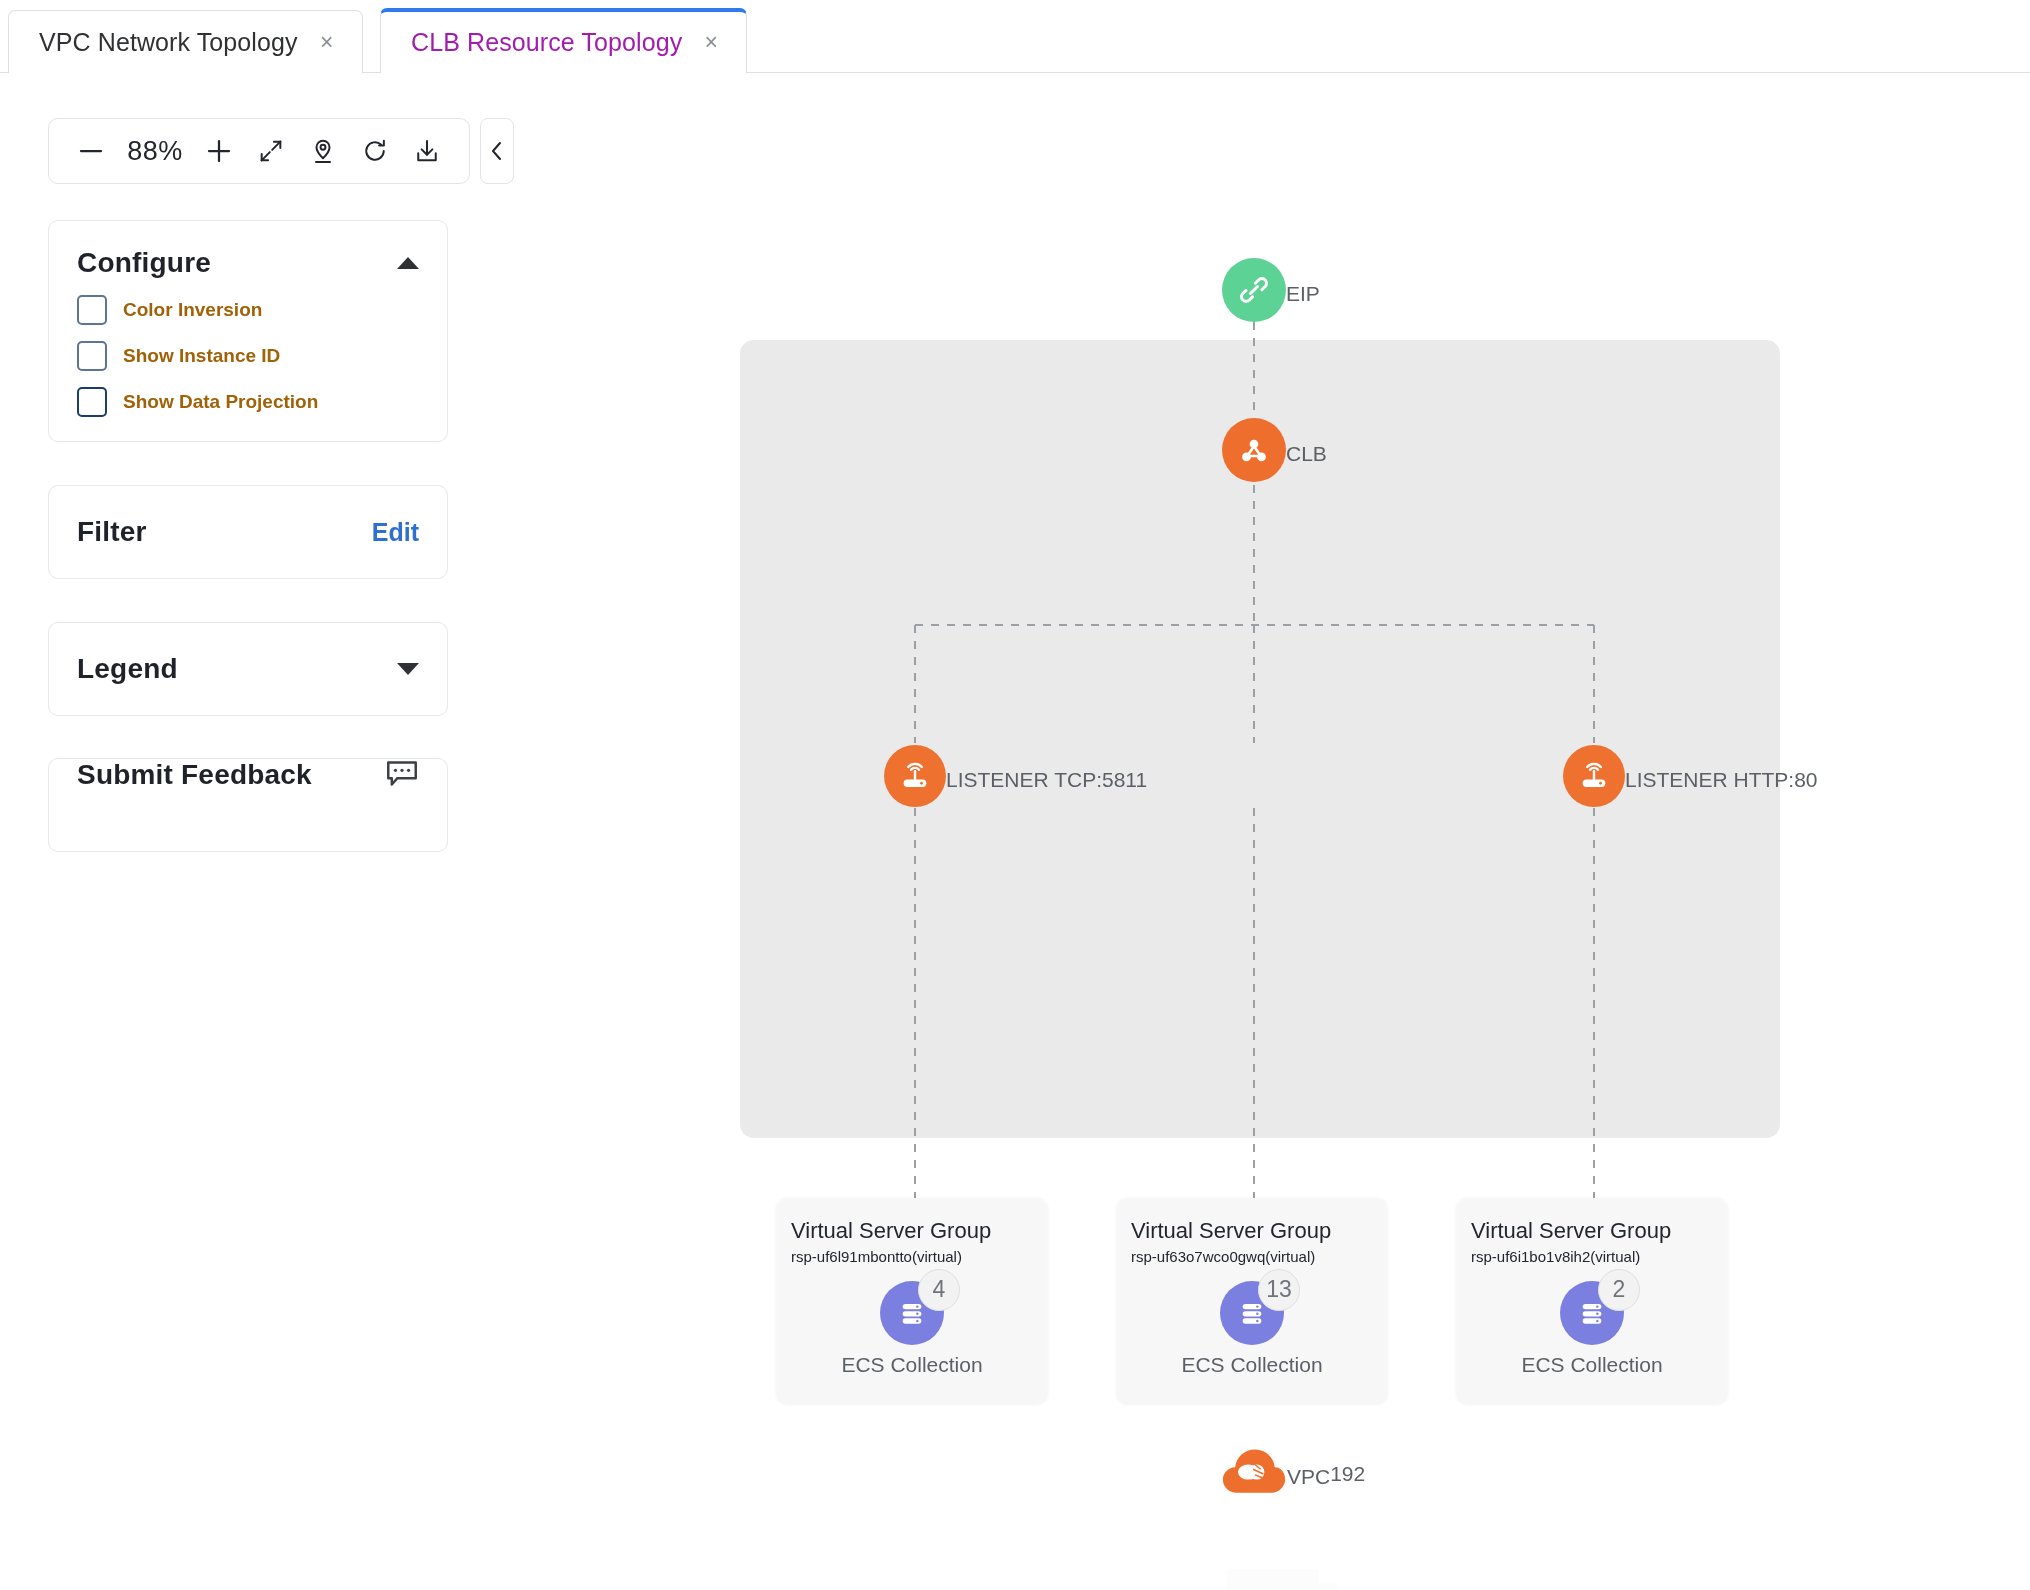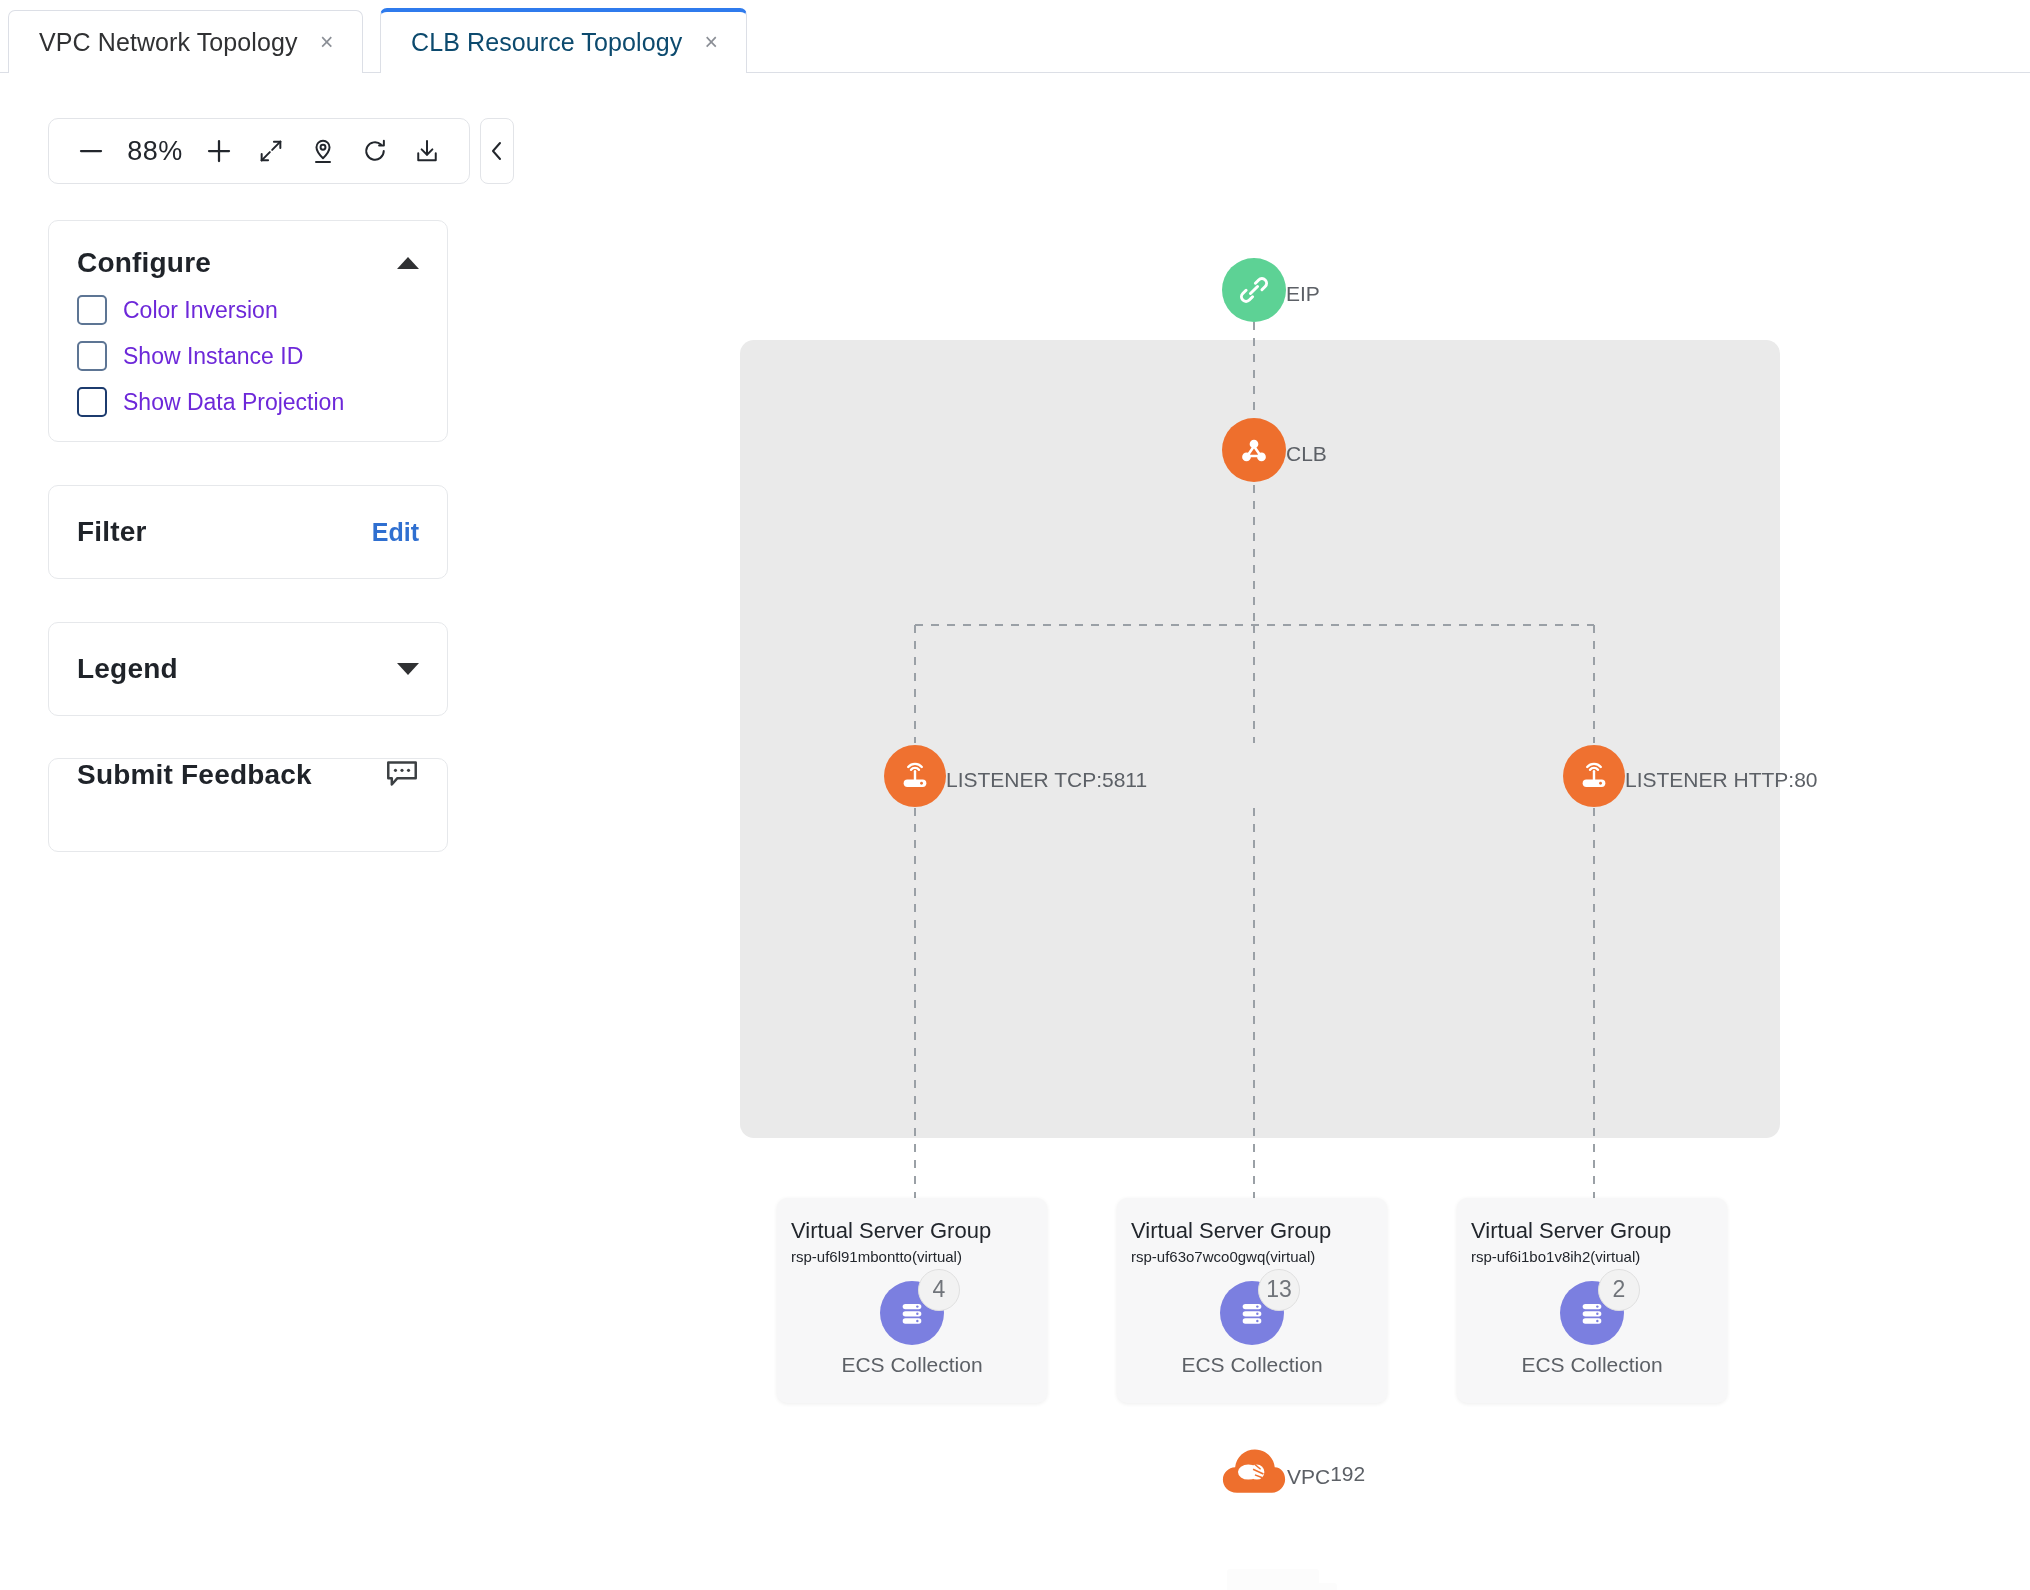--- a/index.html
+++ b/index.html
@@ -30,21 +30,21 @@
     font-size: 23px; color: #8b8f96; line-height: 1;
     width: 22px; text-align: center; cursor: pointer;
   }
   .tab.inactive { left: 8px; background: #fff; border-color: #dcdfe6; }
   .tab.active {
     left: 380px; top: 8px; height: 65px;
     border-top: 4px solid #2f7bed;
     border-left: 1px solid #dcdfe6; border-right: 1px solid #dcdfe6;
     z-index: 3;
   }
-  .tab.active .tab-label { color: #0c4a6e; }
+  .tab.active .tab-label { color: #a21caf; }
 
   
   .toolbar-row { position: absolute; top: 118px; left: 48px; display: flex; align-items: center; gap: 10px; }
   .toolbar {
     display: flex; align-items: center; gap: 0px;
     height: 66px; padding: 0 16px;
     background: #fff; border: 1px solid #e2e4e8; border-radius: 10px;
   }
   .tb-btn {
     width: 52px; height: 52px; display: flex; align-items: center; justify-content: center;
@@ -67,21 +67,21 @@
   .caret { width: 0; height: 0; cursor: pointer; }
   .caret.up { border-left: 11px solid transparent; border-right: 11px solid transparent; border-bottom: 12px solid #303133; }
   .caret.down { border-left: 11px solid transparent; border-right: 11px solid transparent; border-top: 12px solid #303133; }
 
   .check-row { display: flex; align-items: center; gap: 16px; margin-top: 16px; cursor: pointer; }
   .checkbox {
     width: 30px; height: 30px; border: 2px solid #5d7594;
     border-radius: 5px; background: #fff; flex: none;
   }
   .checkbox.dark { border-color: #1c3b6e; }
-  .check-label { font-size: 23px; color: #6d28d9; }
+  .check-label { font-size: 19px; color: #a16207; font-weight: bold; }
 
   #panel-filter { top: 485px; height: 94px; padding: 0 28px; display: flex; align-items: center; justify-content: space-between; }
   .link-edit { font-size: 25px; color: #2f6fd0; font-weight: bold; cursor: pointer; }
 
   #panel-legend { top: 622px; height: 94px; padding: 9px 28px; display: flex; align-items: center; justify-content: space-between; }
 
   #panel-feedback { top: 758px; height: 94px; padding: 0 28px; display: flex; align-items: flex-start; justify-content: space-between; cursor: pointer; }
 
   
   .canvas { position: absolute; top: 73px; left: 0; width: 2030px; height: 1517px; }

